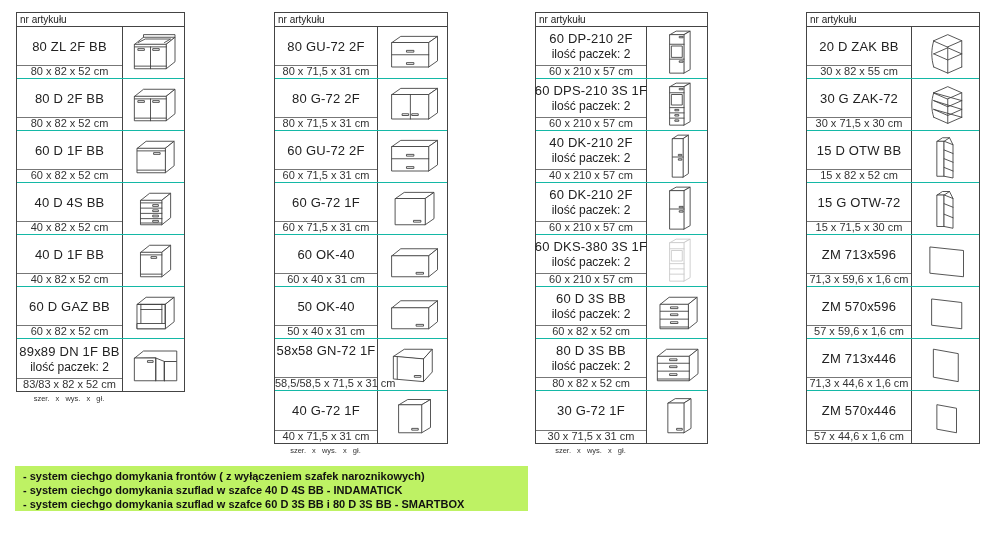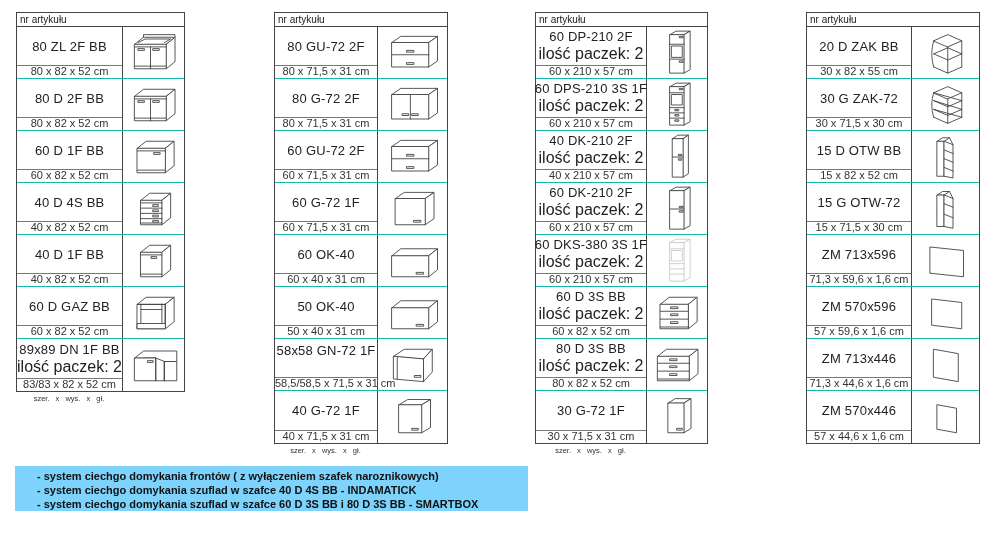--- a/index.html
+++ b/index.html
@@ -7,27 +7,27 @@
   .page{position:relative;width:1000px;height:533px;background:#fff;
         font-family:"Liberation Sans",sans-serif;color:#1a1a1a;overflow:hidden;}
   .cat-table{position:absolute;top:12px;border:1px solid #444;background:#fff;}
   .t-header{height:14px;border-bottom:1px solid #444;font-size:10px;line-height:13px;
             padding-left:3px;color:#1a1a1a;}
   .row{display:flex;height:52px;border-bottom:1px solid #14b8a6;}
   .row:last-child{border-bottom:none;}
   .cell-text{display:flex;flex-direction:column;border-right:1px solid #444;}
   .label-area{flex:1;display:flex;flex-direction:column;align-items:center;justify-content:center;}
   .code{font-size:13px;letter-spacing:.2px;color:#222;white-space:nowrap;}
-  .packs{font-size:16px;margin-top:1px;color:#222;}
+  .packs{font-size:12px;margin-top:1px;color:#222;}
   .dims{height:13px;border-top:1px solid #777;font-size:11px;line-height:11px;
         text-align:center;color:#333;white-space:nowrap;}
   .cell-img{flex:1;display:flex;align-items:center;justify-content:center;}
   .size-legend{position:absolute;font-size:7.5px;color:#333;text-align:center;word-spacing:4px;}
-  .notes{position:absolute;left:15px;top:466px;width:513px;height:45px;background:#7dd3fc;
-         padding:3px 22px;}
+  .notes{position:absolute;left:15px;top:466px;width:513px;height:45px;background:#bef264;
+         padding:3px 8px;}
   .note-line{font-size:11px;font-weight:bold;line-height:14px;color:#111;white-space:nowrap;}
   .ic *{stroke:#3f3f3f;stroke-width:1;fill:none;stroke-linejoin:round;stroke-linecap:round;}
   .ic .f{fill:#fff;}
   .ic.faint *{stroke:#c9c9c9;}
 </style>
 </head>
 <body>
 
 <div class="page" id="page">
   <div class="notes">

